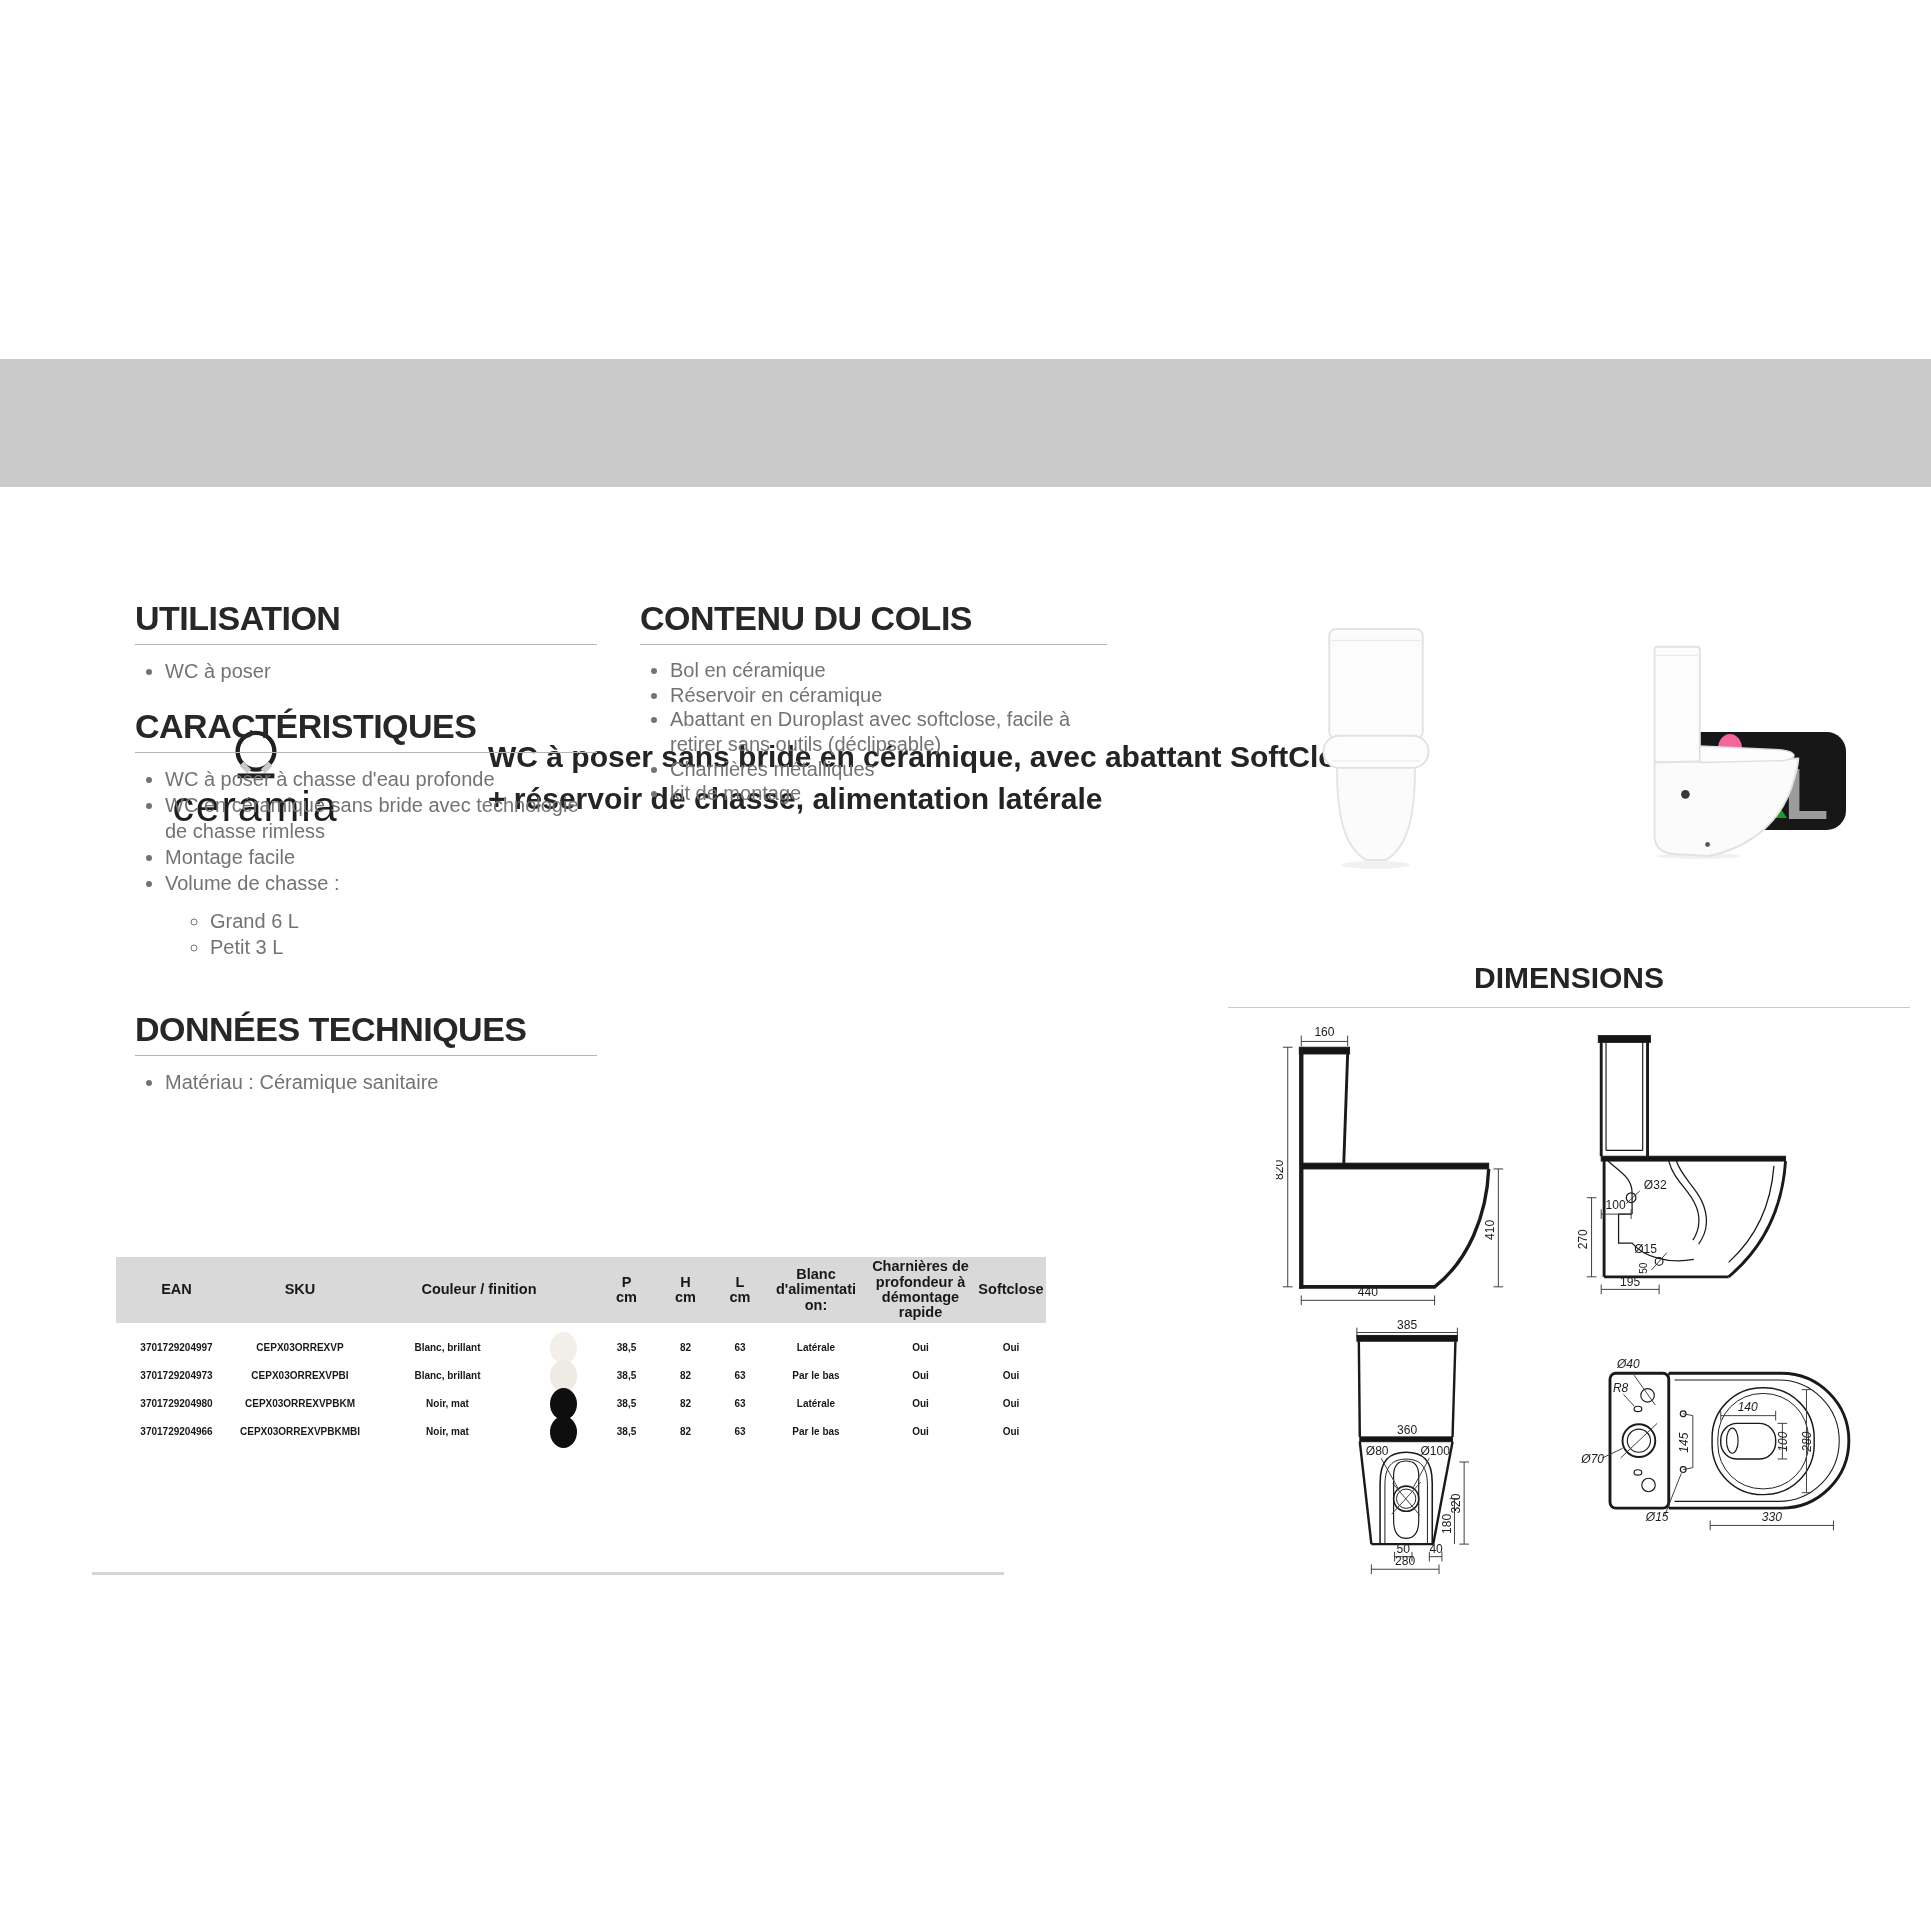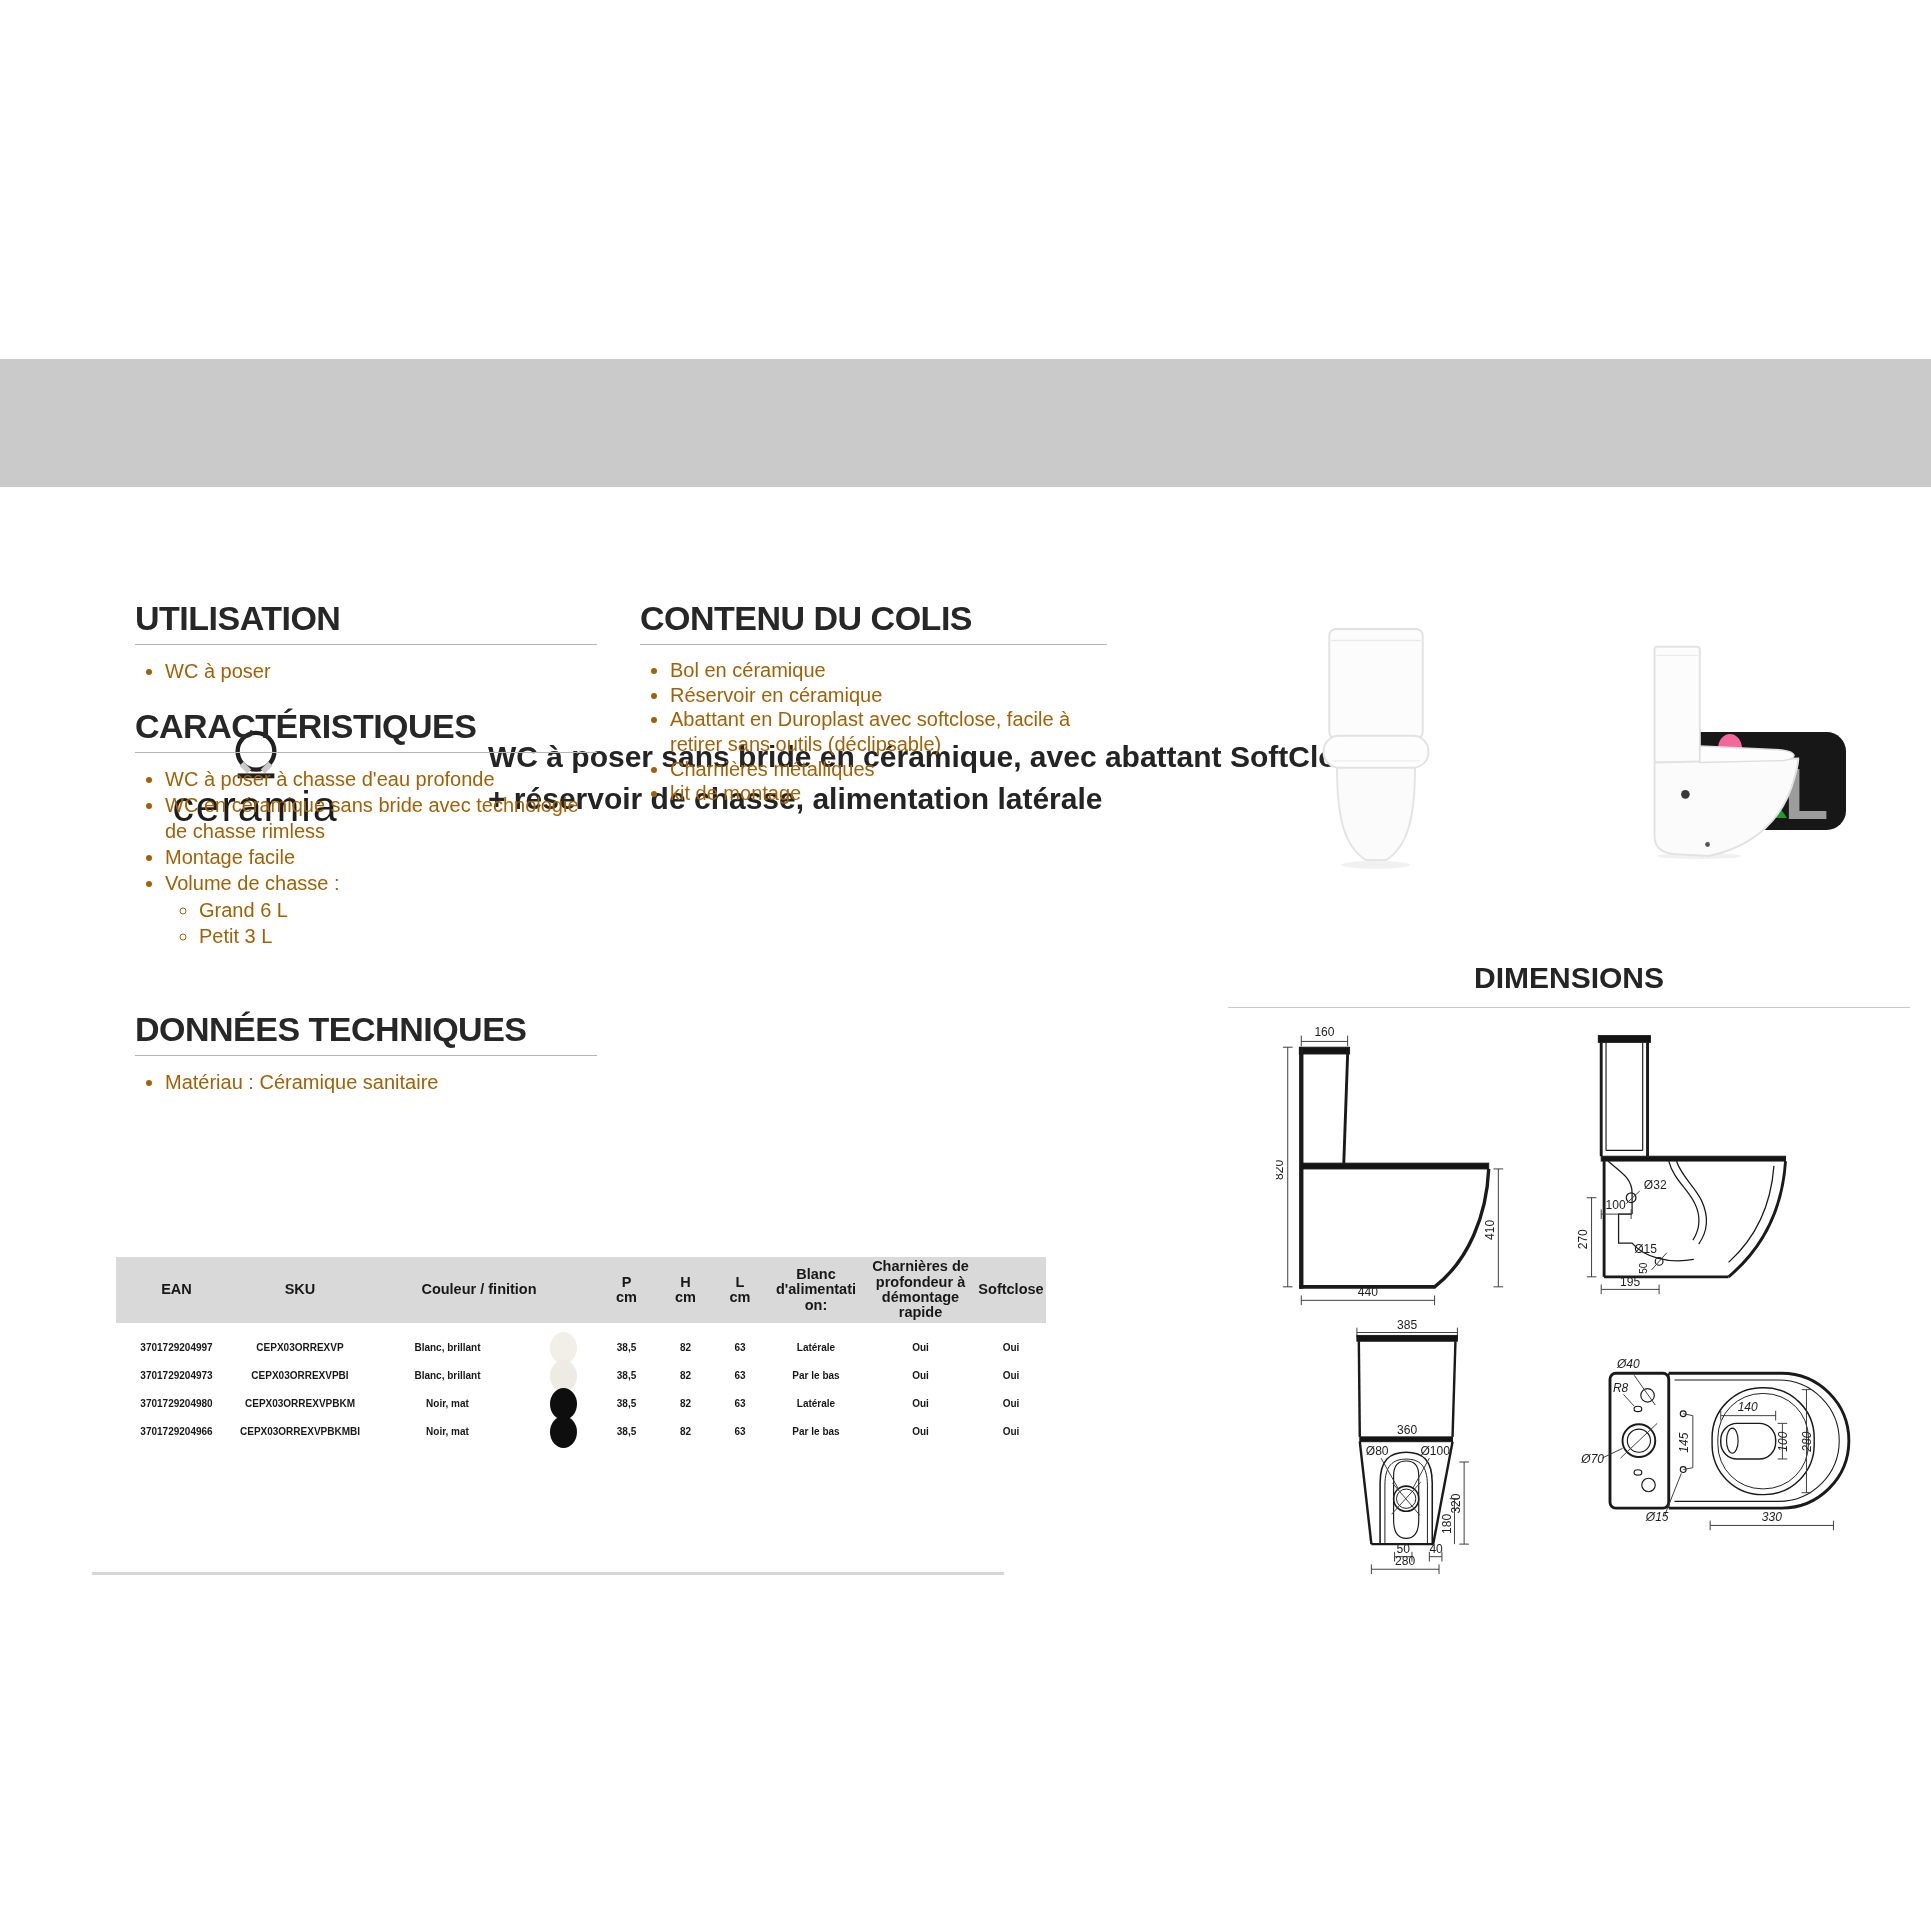--- a/index.html
+++ b/index.html
@@ -20,24 +20,24 @@
   .pp{font-size:73px;}
   .pi{font-size:73px;position:relative;margin-left:0px;}
   .pdot{position:absolute;left:-4.8px;top:-24px;width:24px;height:29px;border-radius:50%;}
   .px{font-size:85px;margin-left:-2.9px;}
   .pl{font-size:73px;margin-left:-3.9px;}
 
   
   .sec{position:absolute;}
   .sec h2{margin:0;font-size:34px;font-weight:700;color:#272727;letter-spacing:-0.5px;line-height:39px;}
   .sec .rule{border-bottom:1.9px solid #b5b5b5;margin-top:5.8px;}
-  .sec ul{margin:13.5px 0 0 0;padding-left:30px;font-size:20px;line-height:26px;color:#a16207;
+  .sec ul{margin:13.5px 0 0 0;padding-left:30px;font-size:20px;line-height:26px;color:#737373;
           list-style-type:disc;}
   .sec ul.tight{line-height:24.6px;}
-  .sec ul ul{margin:1px;padding-left:33px;list-style-type:circle;}
+  .sec ul ul{margin:12px;padding-left:33px;list-style-type:circle;}
   .dim-head{position:absolute;left:1228px;top:961px;width:682px;text-align:center;}
   .dim-head h2{margin:0;font-size:30px;font-weight:700;color:#242424;}
   .dim-head .rule{border-bottom:1.9px solid #c9c9c9;margin-top:11.6px;}
 
   
   .spec-table{position:absolute;left:116px;top:1257px;width:930px;color:#181818;font-weight:700;}
   .thead{display:grid;grid-template-columns:121px 126px 232px 63px 55px 54px 98px 111px 70px;
          height:66px;align-items:center;text-align:center;font-size:14.5px;line-height:15.4px;
          white-space:pre-line;}
   .trow{display:grid;grid-template-columns:121px 126px 169px 63px 63px 55px 54px 98px 111px 70px;

